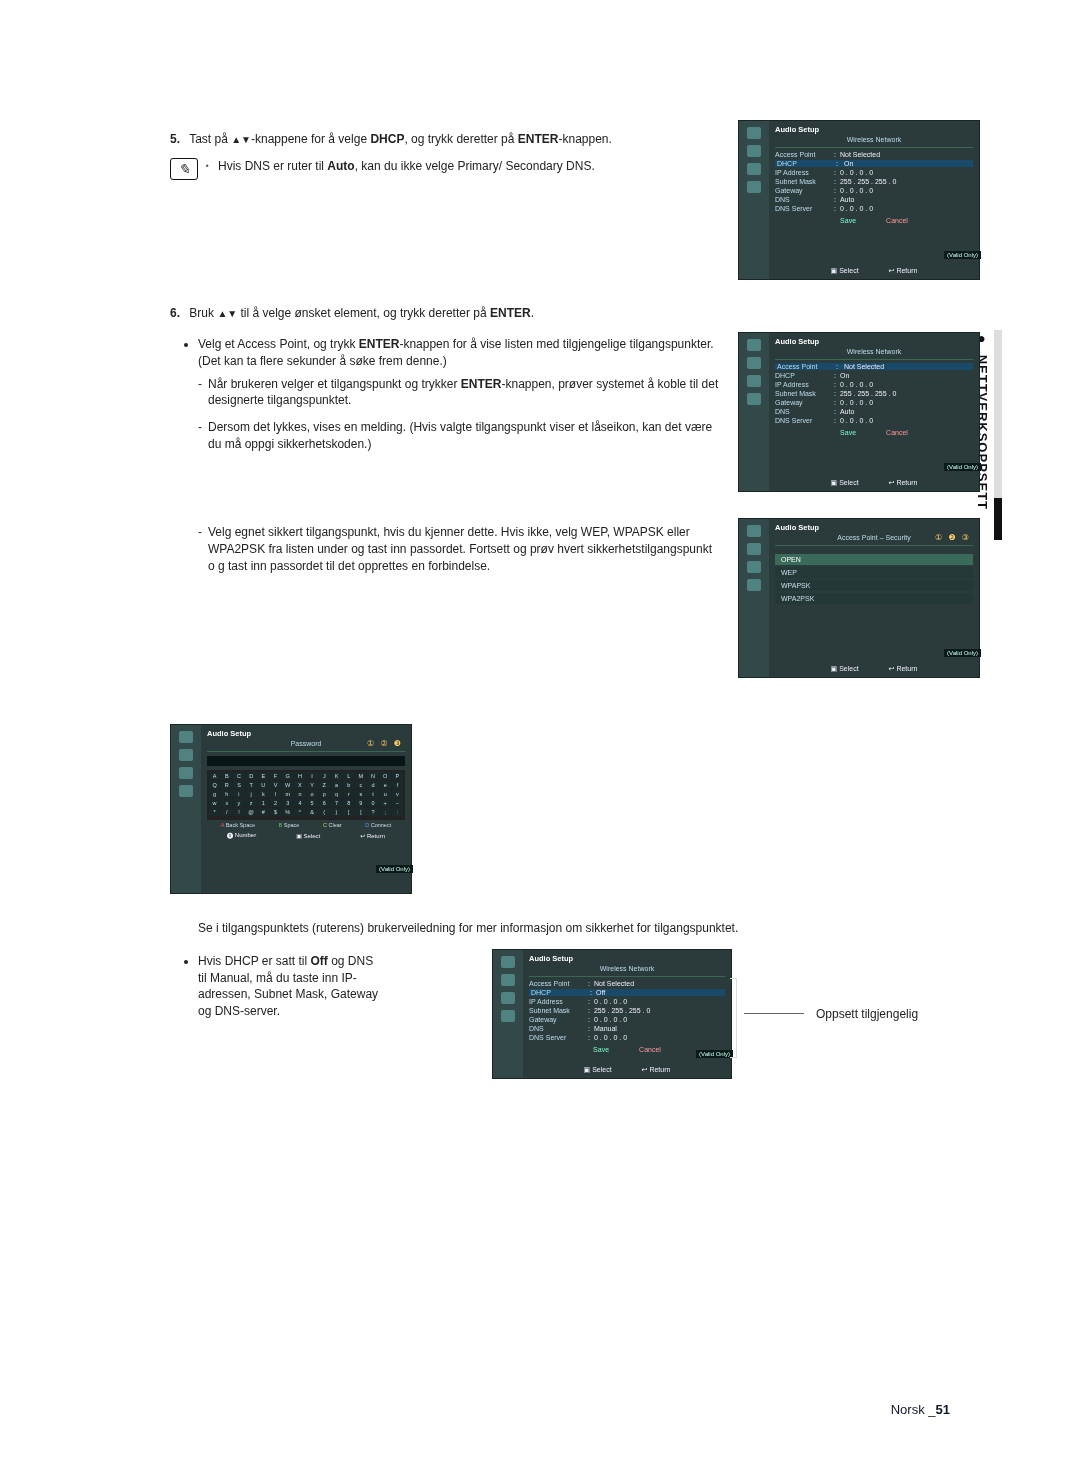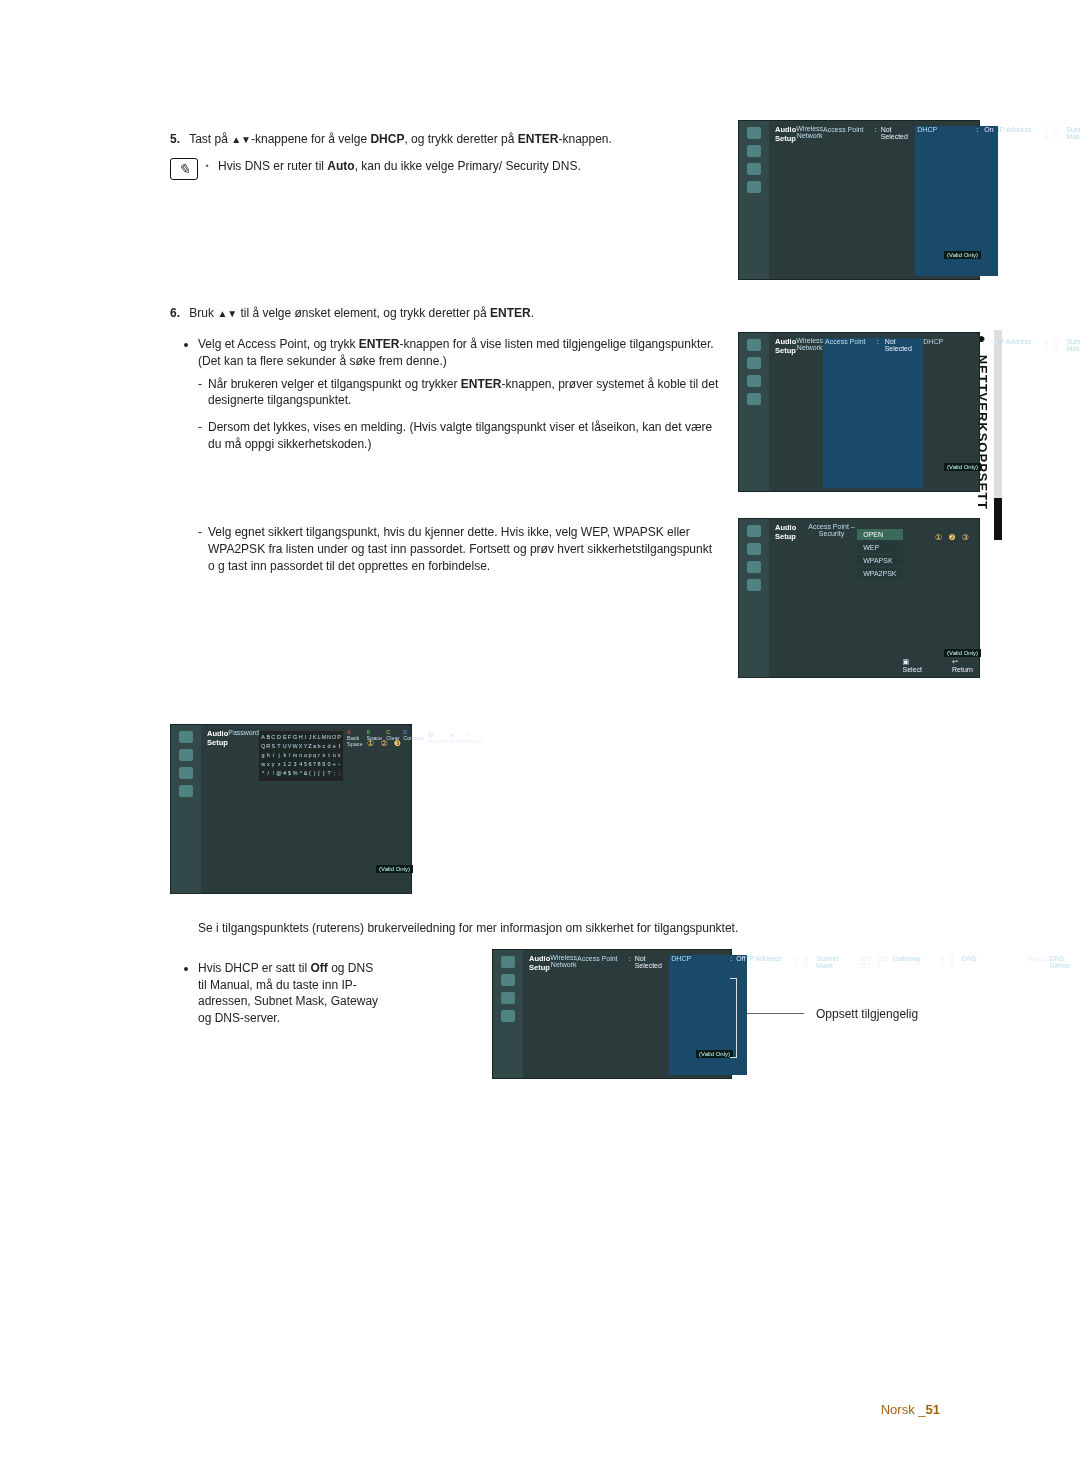--- a/index.html
+++ b/index.html
@@ -83,21 +83,21 @@
     position: absolute; left: 0; top: 0; bottom: 0; width: 30px;
     background: #334848;
     display: flex; flex-direction: column; align-items: center; gap: 6px; padding-top: 6px;
   }
   .glyph {
     width: 14px; height: 12px; background: #6aa; opacity: 0.6; border-radius: 2px;
   }
   .fig .main {
     position: absolute; left: 30px; right: 0; top: 0; bottom: 0;
     padding: 4px 6px 2px 6px;
-    display: flex; flex-direction: row;
+    display: flex; flex-direction: column;
   }
   .fig .title { color: #fff; font-weight: bold; font-size: 7.5px; margin-bottom: 2px; }
   .fig .sub { color: #bde; text-align: center; font-size: 7px; margin-bottom: 2px; }
   .fig hr { border: none; border-top: 1px solid #5a7; margin: 2px 0; opacity: 0.4; }
   .fig .rowf { display: flex; gap: 4px; margin: 1px 0; }
   .fig .lbl { width: 55px; color: #bde; }
   .fig .val { color: #eef; }
   .fig .hl { background: #1a4a6a; padding: 0 2px; }
   .fig .ftr { margin-top: auto; display: flex; justify-content: center; gap: 30px; color: #eef; padding-bottom: 2px; }
   .fig .btns { display: flex; gap: 30px; justify-content: center; margin-top: 4px; }
@@ -130,22 +130,22 @@
   .fig-callout-wrap { display: flex; align-items: center; gap: 12px; margin-left: 90px; }
   .fig-callout-wrap .fig { width: 240px; height: 130px; }
   .callout-line { width: 60px; height: 1px; background: #666; }
   .callout-text { font-size: 12px; color: #222; }
   .bracket {
     position: absolute; right: -6px; top: 28px; bottom: 20px; width: 6px;
     border-top: 1px solid #ddd; border-right: 1px solid #ddd; border-bottom: 1px solid #ddd;
   }
 
   .page-footer {
-    position: absolute; bottom: 60px; right: 140px;
-    font-size: 13px; color: #a16207;
+    position: absolute; bottom: 60px; right: 130px;
+    font-size: 13px; color: #0f172a;
   }
   .page-footer .num { font-weight: bold; }
   .arrow-sym { font-size: 10px; }
   .spacer20 { height: 20px; }
 </style>
 </head>
 <body>
 
 <div class="page">
 
@@ -159,21 +159,21 @@
     <div class="textcol">
       <p>
         <span class="step-num">5.</span>
         <span>Tast på </span><span class="arrow-sym">▲▼</span><span>-knappene for å velge </span><span class="bold">DHCP</span><span>, og trykk deretter på </span><span class="bold">ENTER</span><span>-knappen.</span>
       </p>
 
       <div class="note-row">
         <div class="note-icon">✎</div>
         <ul class="note-list">
           <li>
-            <span>Hvis DNS er ruter til </span><span class="bold">Auto</span><span>, kan du ikke velge Primary/ Security DNS.</span>
+            <span>Hvis DNS er ruter til </span><span class="bold">Auto</span><span>, kan du ikke velge Primary/ Secondary DNS.</span>
           </li>
         </ul>
       </div>
     </div>
 
     <div class="fig fig-lg">
       <div class="sidebar">
         <div class="glyph"></div>
         <div class="glyph"></div>
         <div class="glyph"></div>
@@ -457,21 +457,21 @@
           <span>↩ <span>Return</span></span>
         </div>
       </div>
       <div class="right-note">(Valid Only)</div>
     </div>
   </div>
 
   <p style="padding-left:28px; line-height:1.4;">Se i tilgangspunktets (ruterens) brukerveiledning for mer informasjon om sikkerhet for tilgangspunktet.</p>
 
   <div class="row">
-    <div style="width:200px; padding-left:14px;margin-top:7px;">
+    <div style="width:200px; padding-left:14px;">
       <ul class="bullets">
         <li>
           <span>Hvis DHCP er satt til </span><span class="bold">Off</span><span> og DNS til Manual, må du taste inn IP-adressen, Subnet Mask, Gateway og DNS-server.</span>
         </li>
       </ul>
     </div>
 
     <div class="fig-callout-wrap">
 
       <div class="fig">

